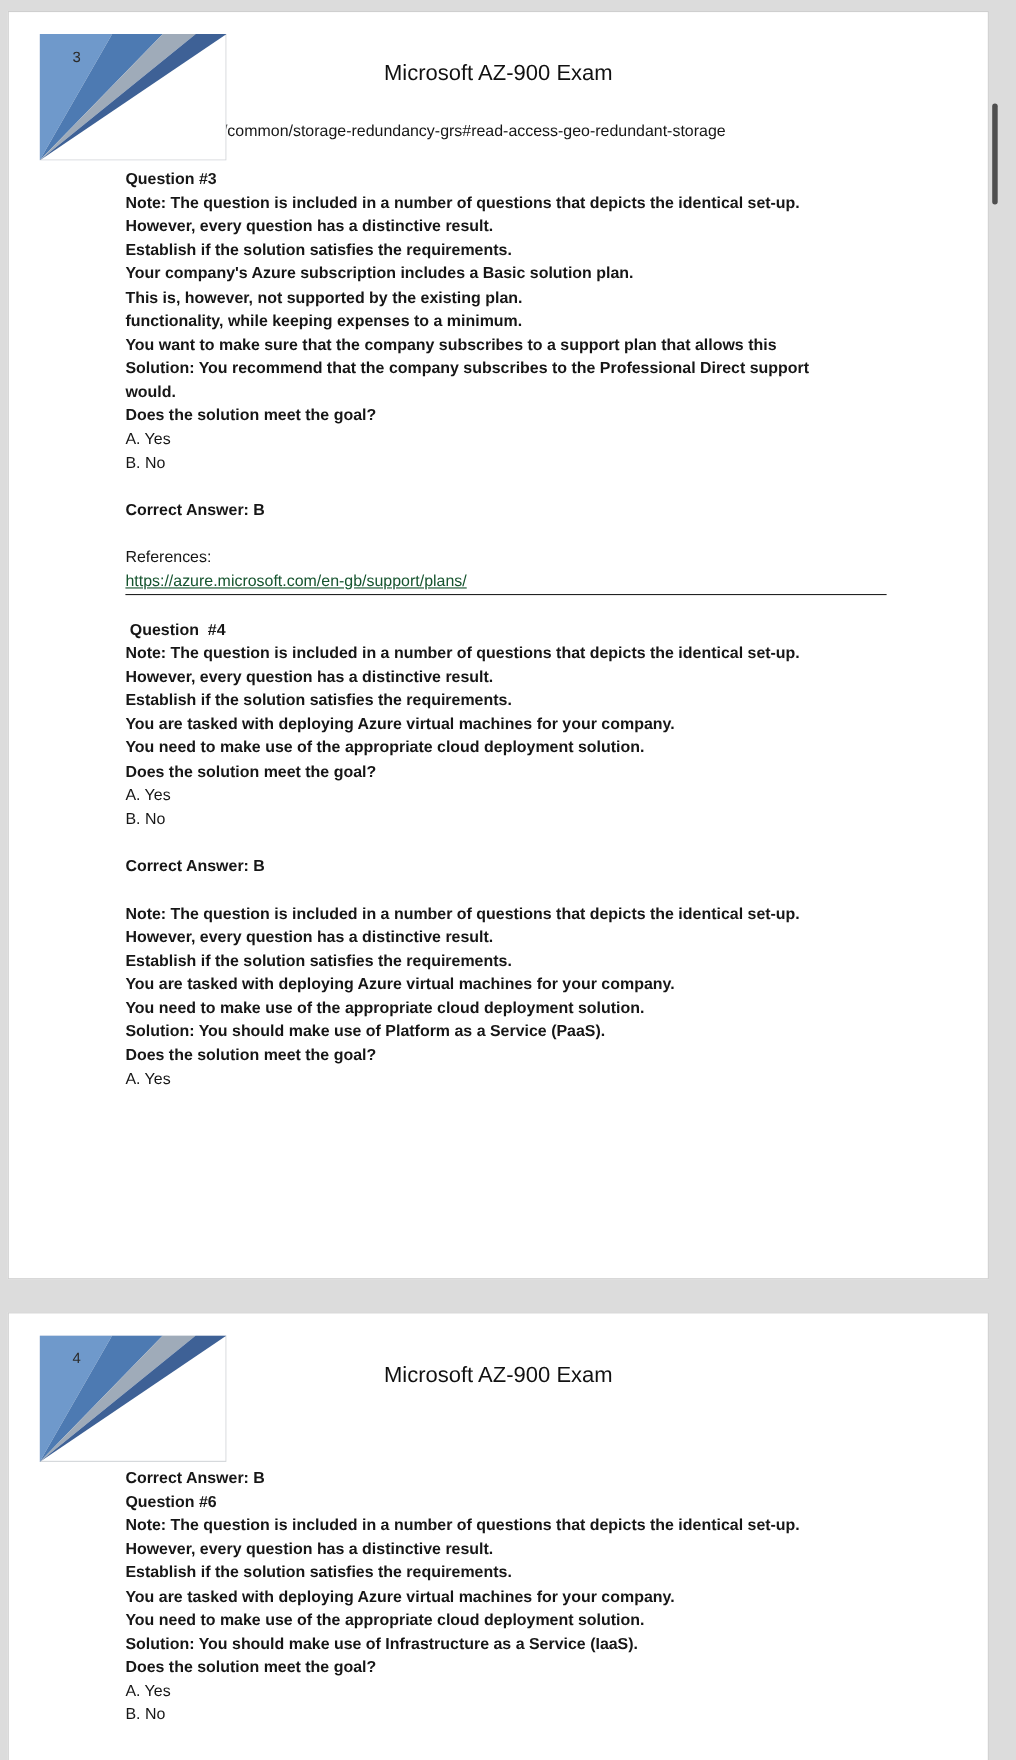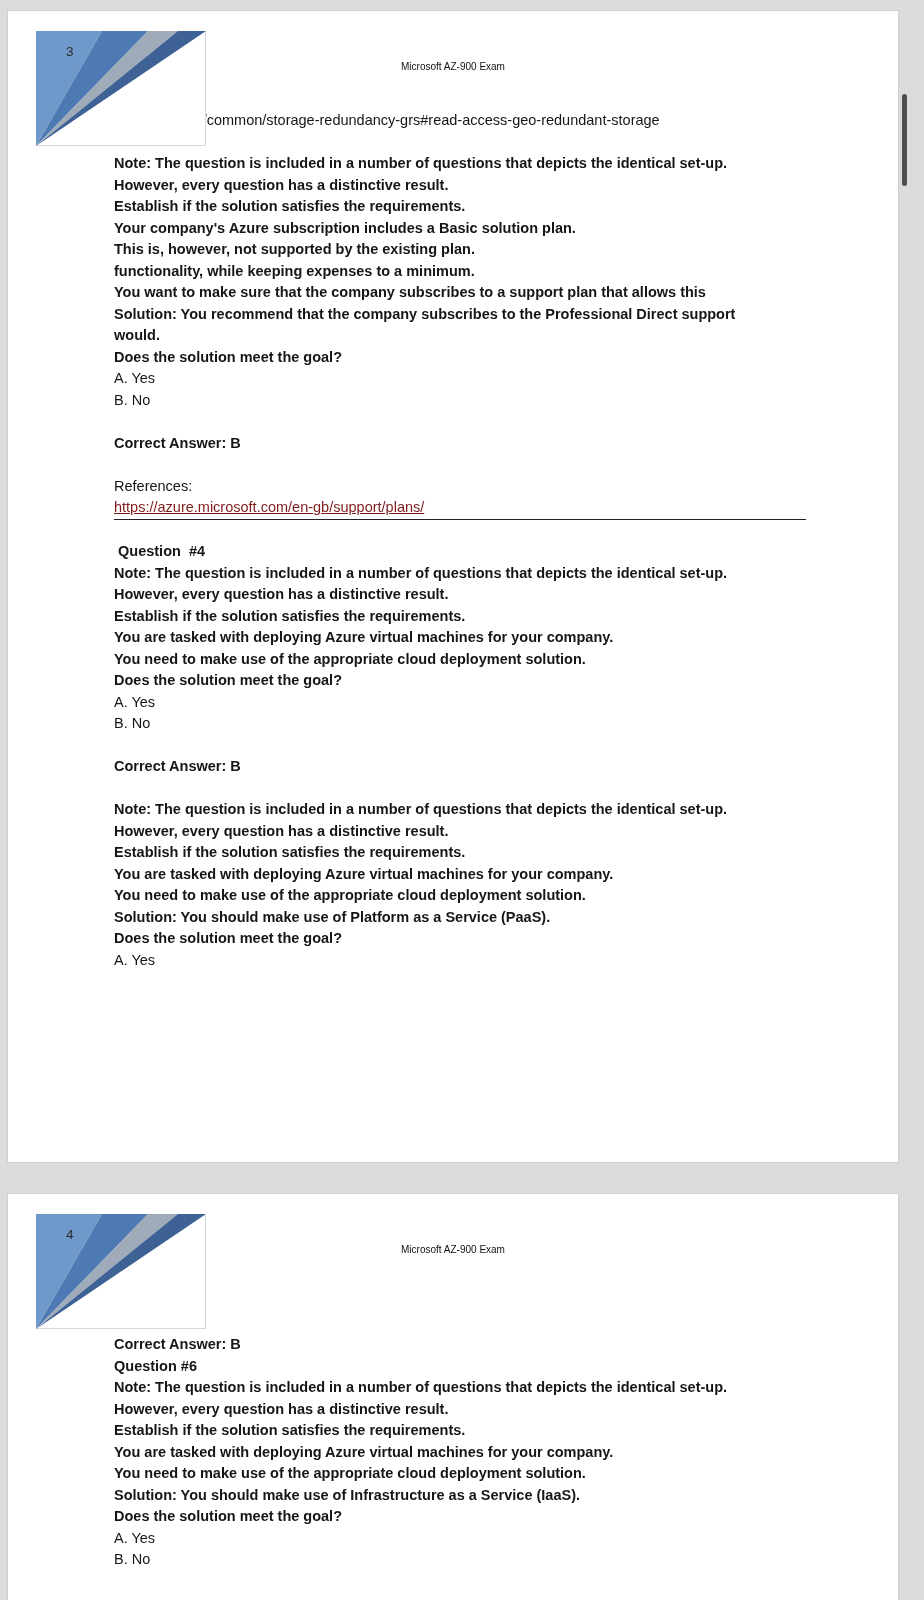--- a/index.html
+++ b/index.html
@@ -31,21 +31,21 @@
   .page-num {
     position: absolute;
     top: 13px; left: 30px;
     font-size: 13.5px;
     color: #2b2b2b;
   }
 
   .page-header {
     text-align: center;
     padding-top: 46px;
-    font-size: 10px;
+    font-size: 20px;
     line-height: 20px;
     color: #111111;
   }
 
   .page-content { margin-left: 106px; padding-right: 14px; }
   .page-1 .page-content { margin-top: 33px; }
   .page-2 .page-content { margin-top: 31px; }
 
   .line {
     font-size: 14.5px;
@@ -54,21 +54,21 @@
     white-space: pre;
   }
   .bold { font-weight: 700; }
   .gap { height: 21.5px; }
 
   .ref-row {
     border-bottom: 1px solid #222222;
     width: 692px;
   }
   .ref-link {
-    color: #7f1d1d;
+    color: #14532d;
     cursor: pointer;
   }
 
   .scroll-thumb {
     position: absolute;
     top: 84px; right: 17px;
     width: 5px; height: 92px;
     background: #4f4f4f;
     border-radius: 3px;
   }
@@ -86,20 +86,21 @@
         <polygon points="0,115 66,0 112,0" fill="#4d7ab2"></polygon>
         <polygon points="0,115 112,0 142,0" fill="#9fabb9"></polygon>
         <polygon points="0,115 142,0 170,0" fill="#3e6196"></polygon>
       </svg>
       <span class="page-num">3</span>
     </div>
     <div class="page-header">Microsoft AZ-900 Exam</div>
     <div class="page-content">
         <div class="line">azure/storage/common/storage-redundancy-grs#read-access-geo-redundant-storage</div>
         <div class="gap"></div>
+        <div class="line bold">Question #3</div>
         <div class="line bold">Note: The question is included in a number of questions that depicts the identical set-up.</div>
         <div class="line bold">However, every question has a distinctive result.</div>
         <div class="line bold">Establish if the solution satisfies the requirements.</div>
         <div class="line bold">Your company's Azure subscription includes a Basic solution plan.</div>
         <div class="line bold">This is, however, not supported by the existing plan.</div>
         <div class="line bold">functionality, while keeping expenses to a minimum.</div>
         <div class="line bold">You want to make sure that the company subscribes to a support plan that allows this</div>
         <div class="line bold">Solution: You recommend that the company subscribes to the Professional Direct support</div>
         <div class="line bold">would.</div>
         <div class="line bold">Does the solution meet the goal?</div>

